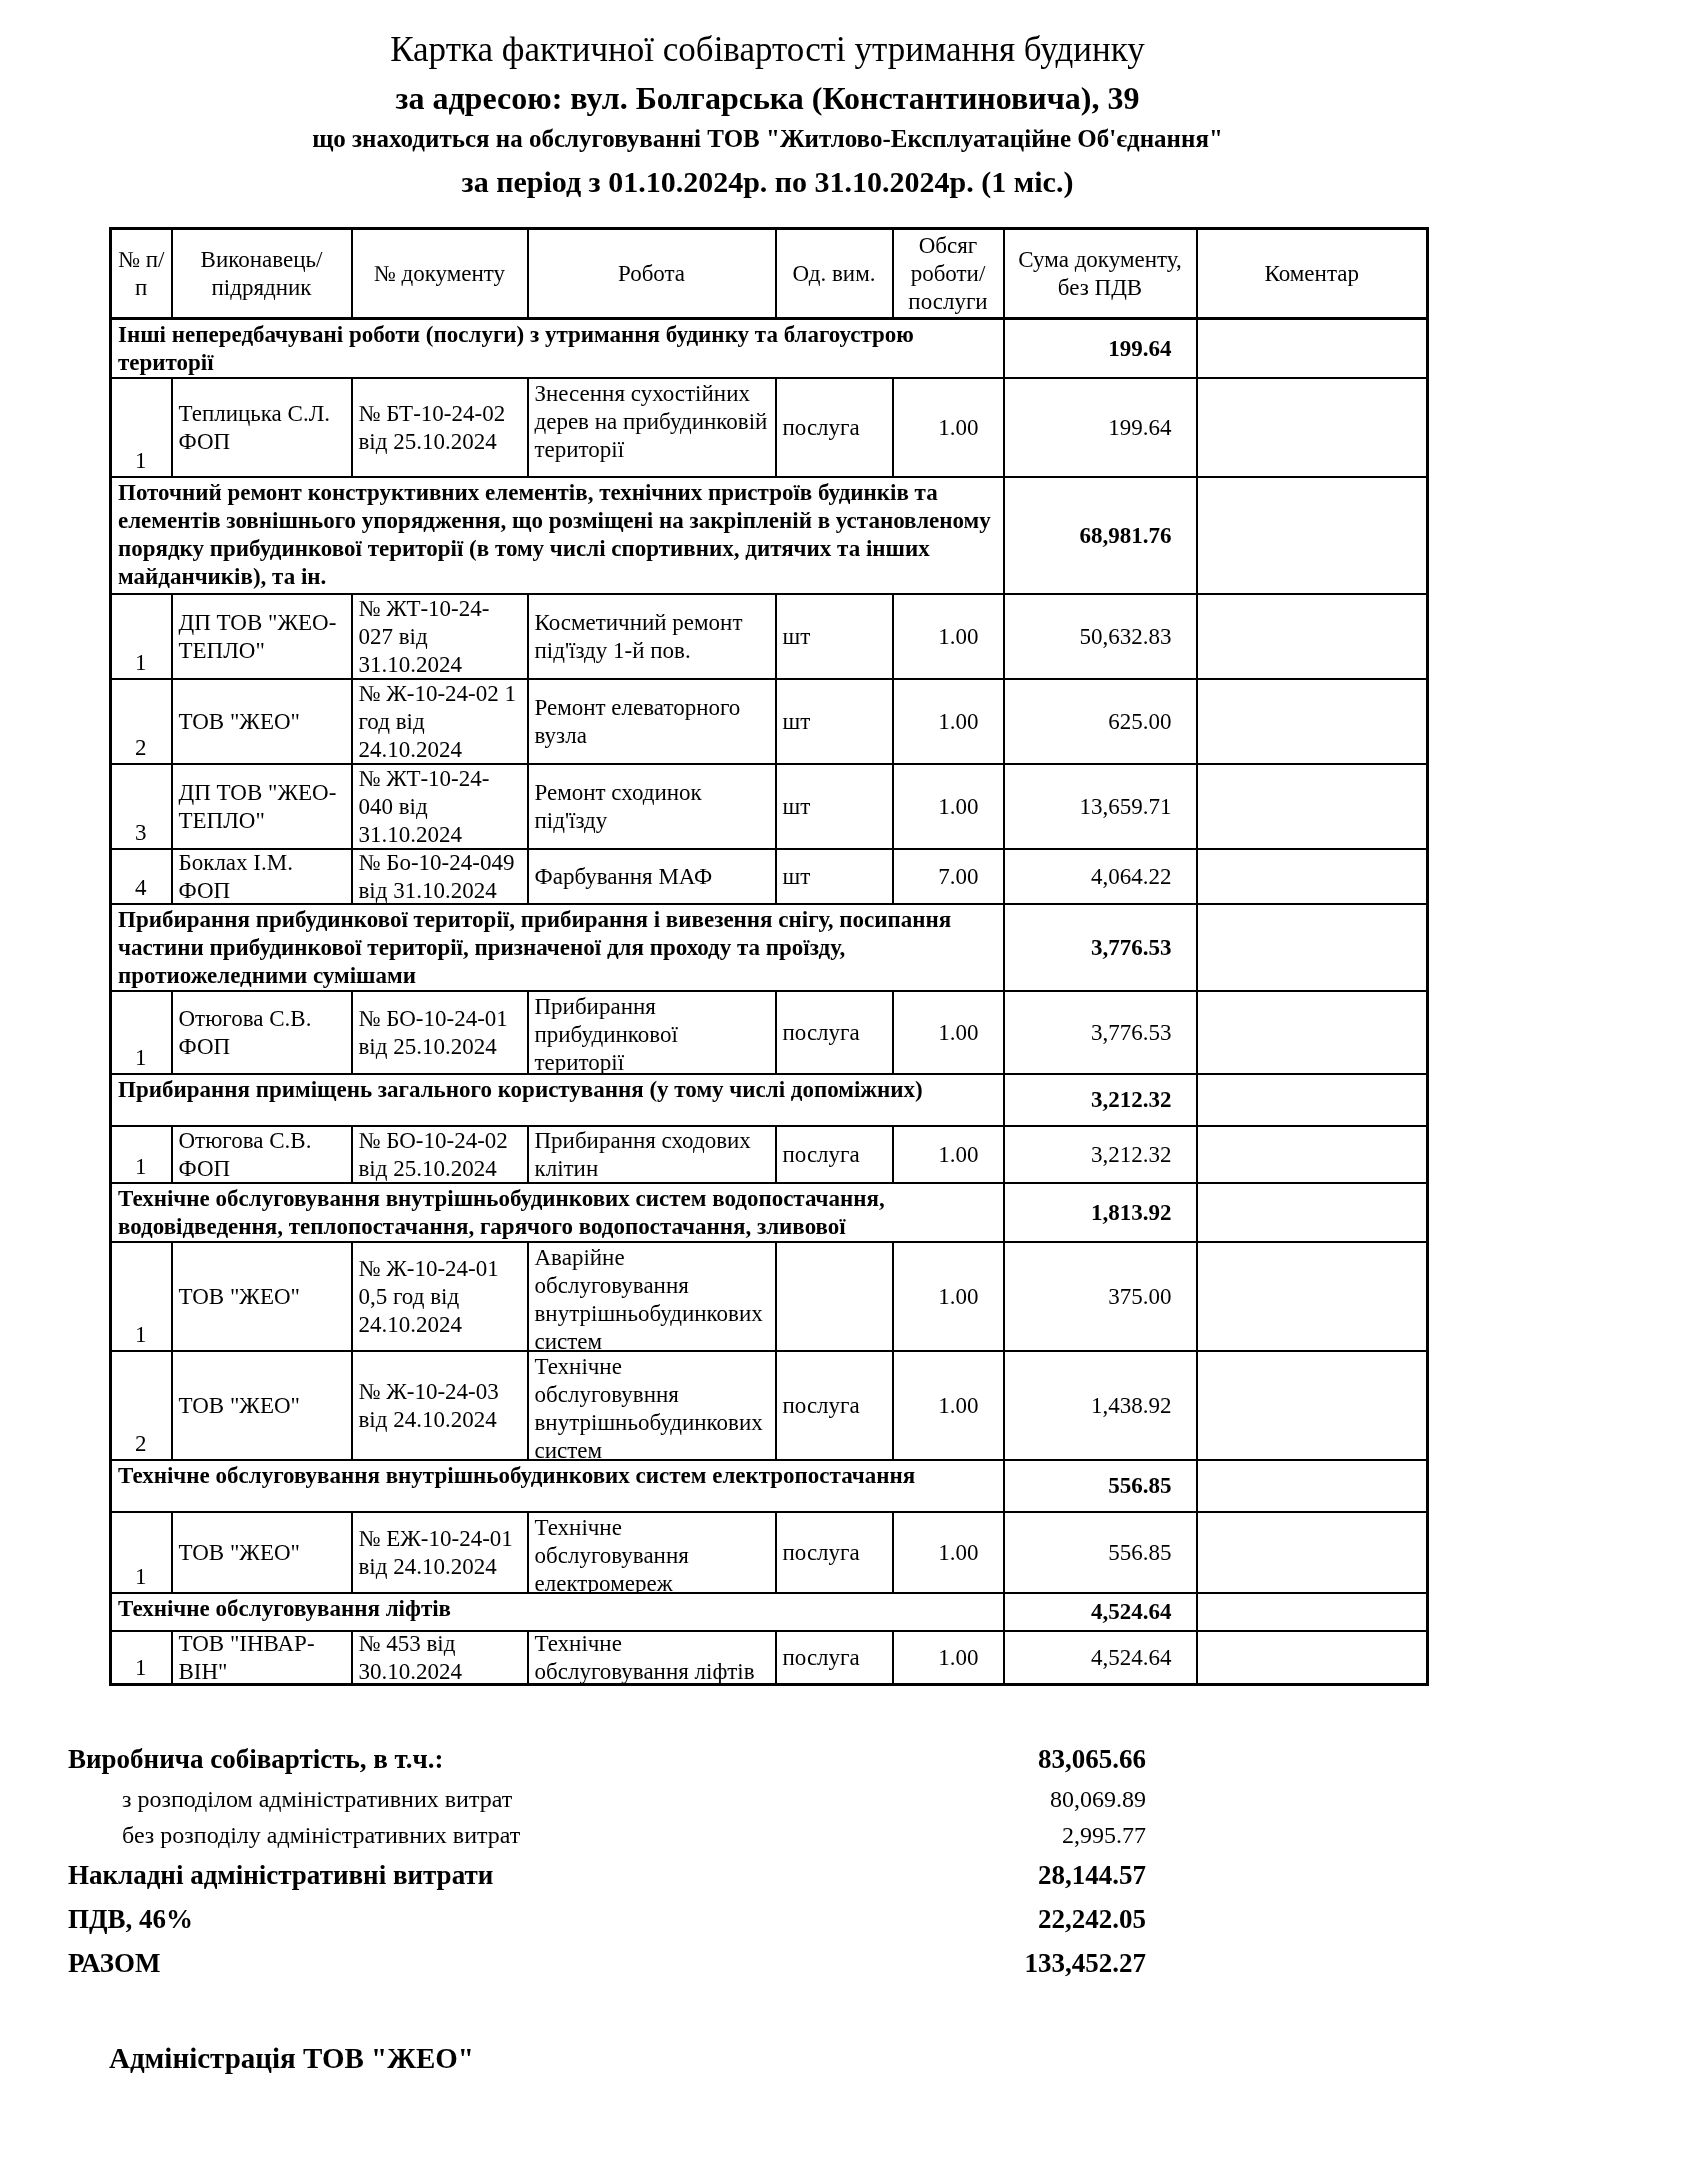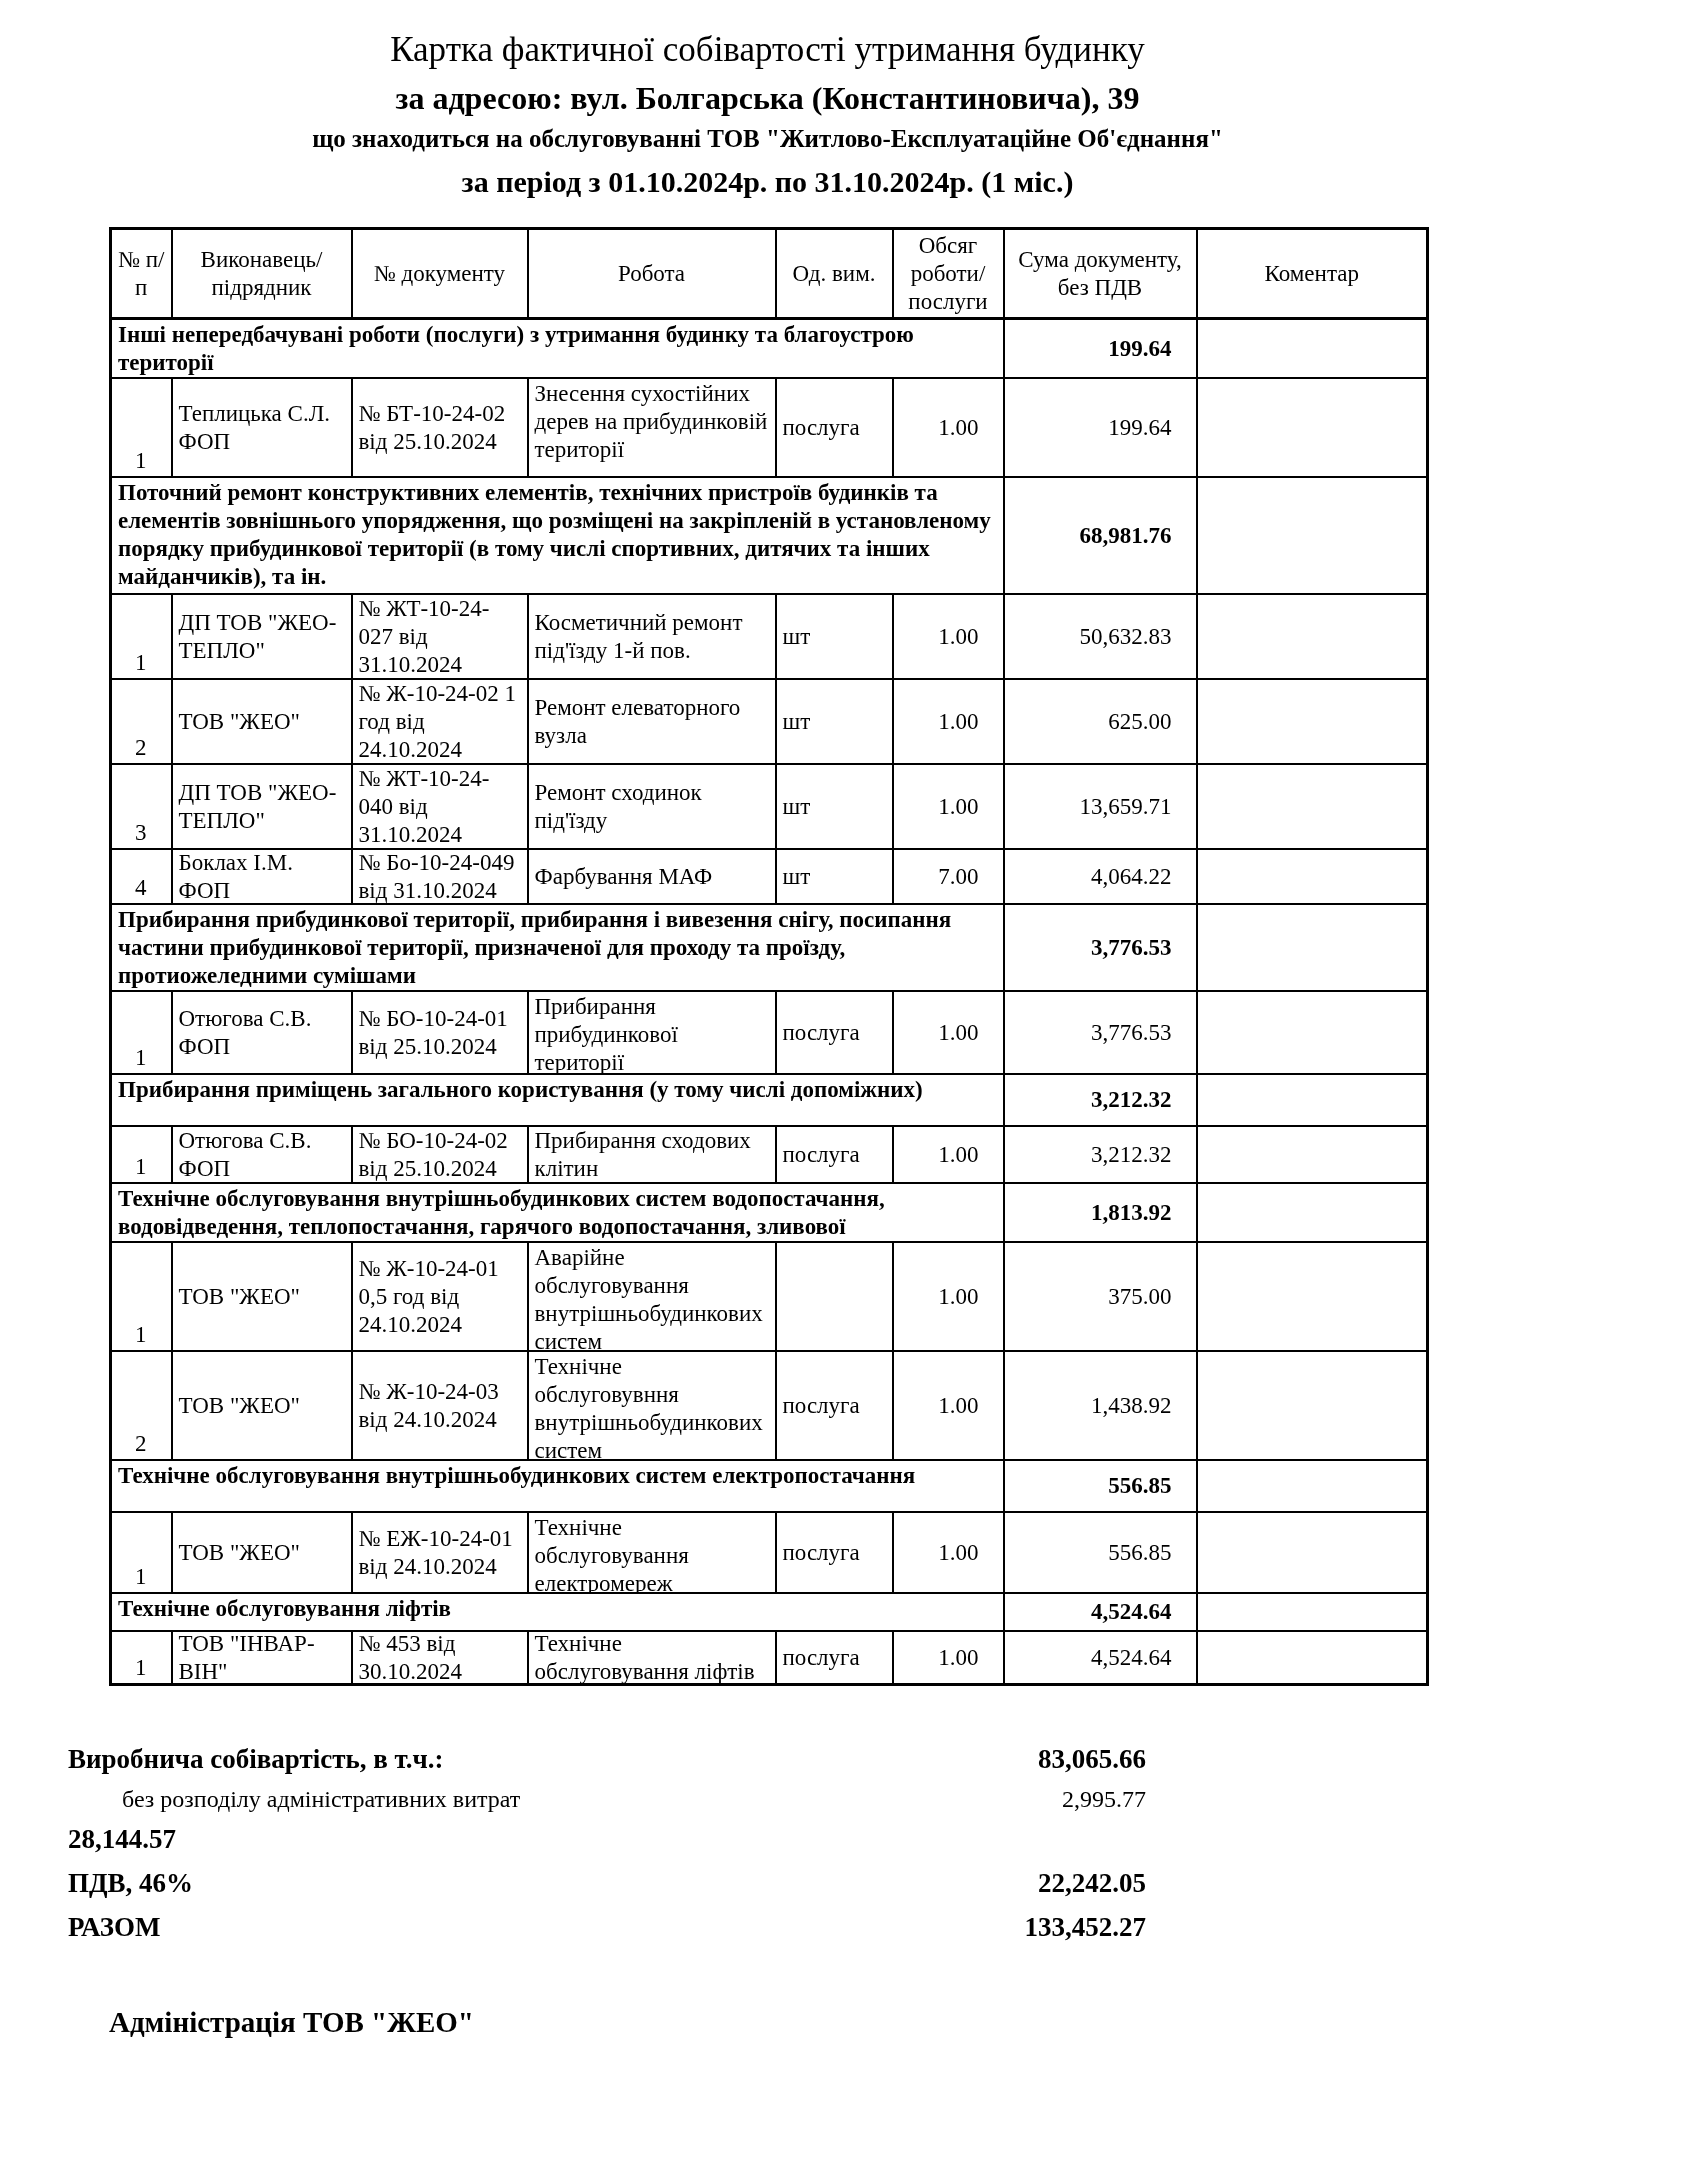--- a/index.html
+++ b/index.html
@@ -477,24 +477,29 @@
 
     </tbody>
   </table>
 
   <div class="summary">
     <div class="srow bold">
       <span class="lbl">Виробнича собівартість, в т.ч.:</span>
       <span class="val">83,065.66</span>
     </div>
     <div class="srow sub">
+      <span class="lbl">з розподілом адміністративних витрат</span>
+      <span class="val">80,069.89</span>
+    </div>
+    <div class="srow sub">
       <span class="lbl">без розподілу адміністративних витрат</span>
       <span class="val">2,995.77</span>
     </div>
     <div class="srow bold">
+      <span class="lbl">Накладні адміністративні витрати</span>
       <span class="val">28,144.57</span>
     </div>
     <div class="srow bold">
       <span class="lbl">ПДВ, 46%</span>
       <span class="val">22,242.05</span>
     </div>
     <div class="srow bold">
       <span class="lbl">РАЗОМ</span>
       <span class="val">133,452.27</span>
     </div>

